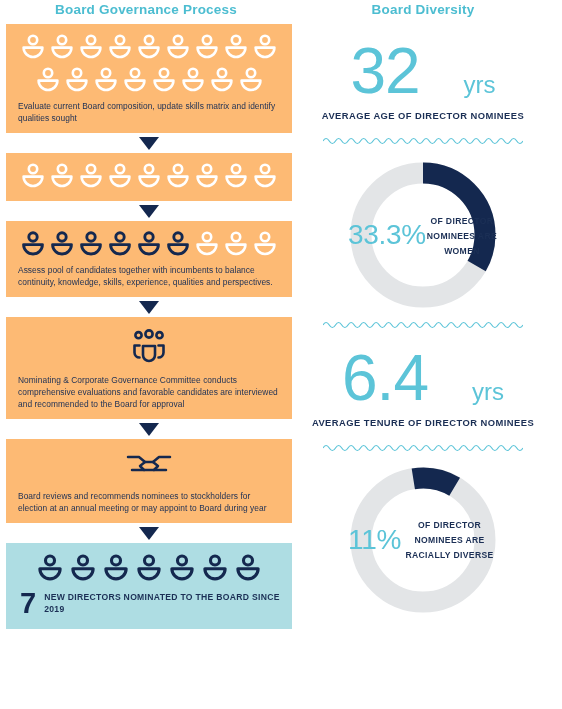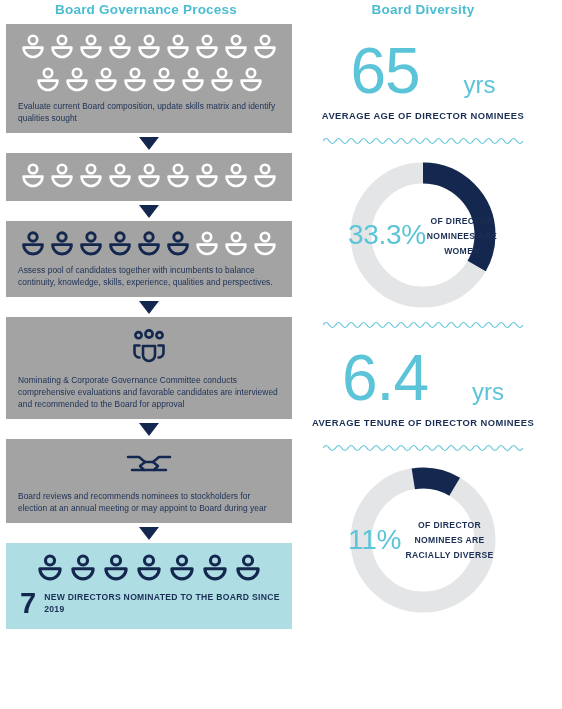--- a/index.html
+++ b/index.html
@@ -20,21 +20,21 @@
     font-size: 13.5px;
     font-weight: bold;
     letter-spacing: .2px;
     color: #4cbdd1;
     padding-top: 2px;
   }
 
   
   .steps { position: absolute; left: 6px; top: 24px; width: 286px; }
   .step {
-    background: #a3a3a3;
+    background: #fdba74;
     padding: 7px 8px 8px 8px;
     position: relative;
   }
   .icon-row {
     display: flex;
     justify-content: center;
     align-items: flex-end;
     gap: 3px;
     padding: 2px 0 1px 0;
   }
@@ -382,21 +382,21 @@
       </div>
 
     </div>
   </div>
 
   <div class="col-right">
     <div class="col-title">Board Diversity</div>
 
     <div class="stat" style="margin-top:22px;">
       <div class="stat-num">
-        <span class="big">65</span><span class="unit">yrs</span>
+        <span class="big">32</span><span class="unit">yrs</span>
       </div>
       <div class="stat-cap">AVERAGE AGE OF DIRECTOR NOMINEES</div>
     </div>
 
     <div style="margin-top:14px;">
       <svg class="wave" width="200" height="10" viewBox="0 0 200 10">
         <path d="M0 5 Q3.125 0 6.25 5 T12.5 5 T18.75 5 T25 5 T31.25 5 T37.5 5 T43.75 5 T50 5 T56.25 5 T62.5 5 T68.75 5 T75 5 T81.25 5 T87.5 5 T93.75 5 T100 5 T106.25 5 T112.5 5 T118.75 5 T125 5 T131.25 5 T137.5 5 T143.75 5 T150 5 T156.25 5 T162.5 5 T168.75 5 T175 5 T181.25 5 T187.5 5 T193.75 5 T200 5" fill="none" stroke="#5cc4d8" stroke-width="1.2"></path>
       </svg>
     </div>
 

